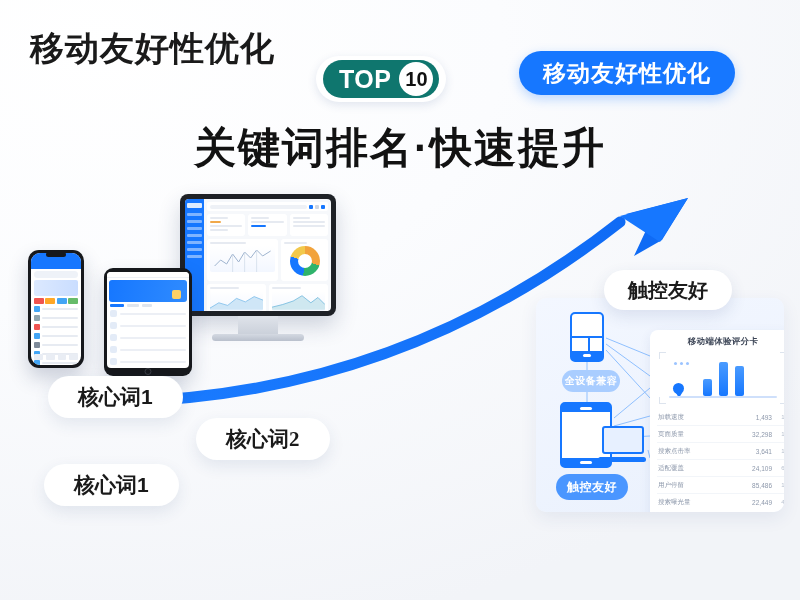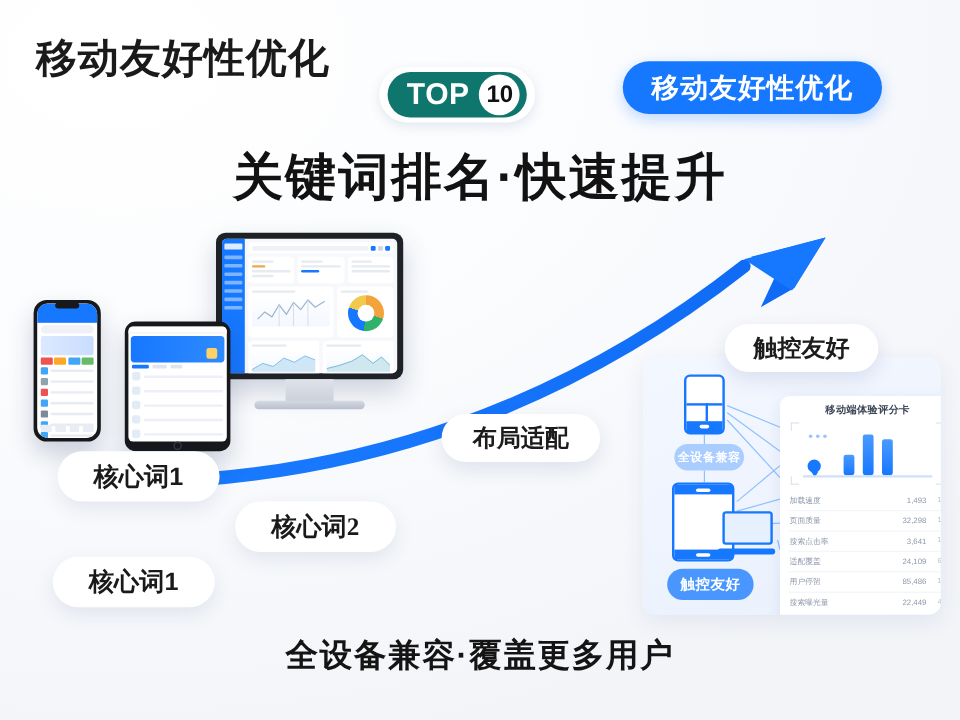--- a/index.html
+++ b/index.html
@@ -454,21 +454,20 @@
             <i></i>
         </div>
       </div>
     </div>
   </div>
 
   <div class="kw kw1">核心词1</div>
   <div class="kw kw2">核心词2</div>
   <div class="kw kw3">核心词1</div>
 
-  <div class="kw-layout">布局适配</div>
   <div class="kw-touch">触控友好</div>
 
   <div class="panel">
 
     <svg class="lines-svg" viewBox="0 0 248 214">
       <g stroke="#8fc0ff" stroke-width="1" fill="none">
         <line x1="70" y1="40" x2="114" y2="58"></line>
         <line x1="70" y1="46" x2="114" y2="78"></line>
         <line x1="70" y1="52" x2="114" y2="100"></line>
         <line x1="78" y1="128" x2="114" y2="118"></line>
@@ -550,15 +549,14 @@
         </div>
         <div class="score-row">
           <span class="sr-name">搜索曝光量</span>
           <span class="sr-val">22,449</span>
           <span class="sr-delta">41</span>
         </div>
       </div>
     </div>
   </div>
 
-  <div class="footer">全设备兼容·覆盖更多用户</div>
 
 </div>
 
 </body></html>

